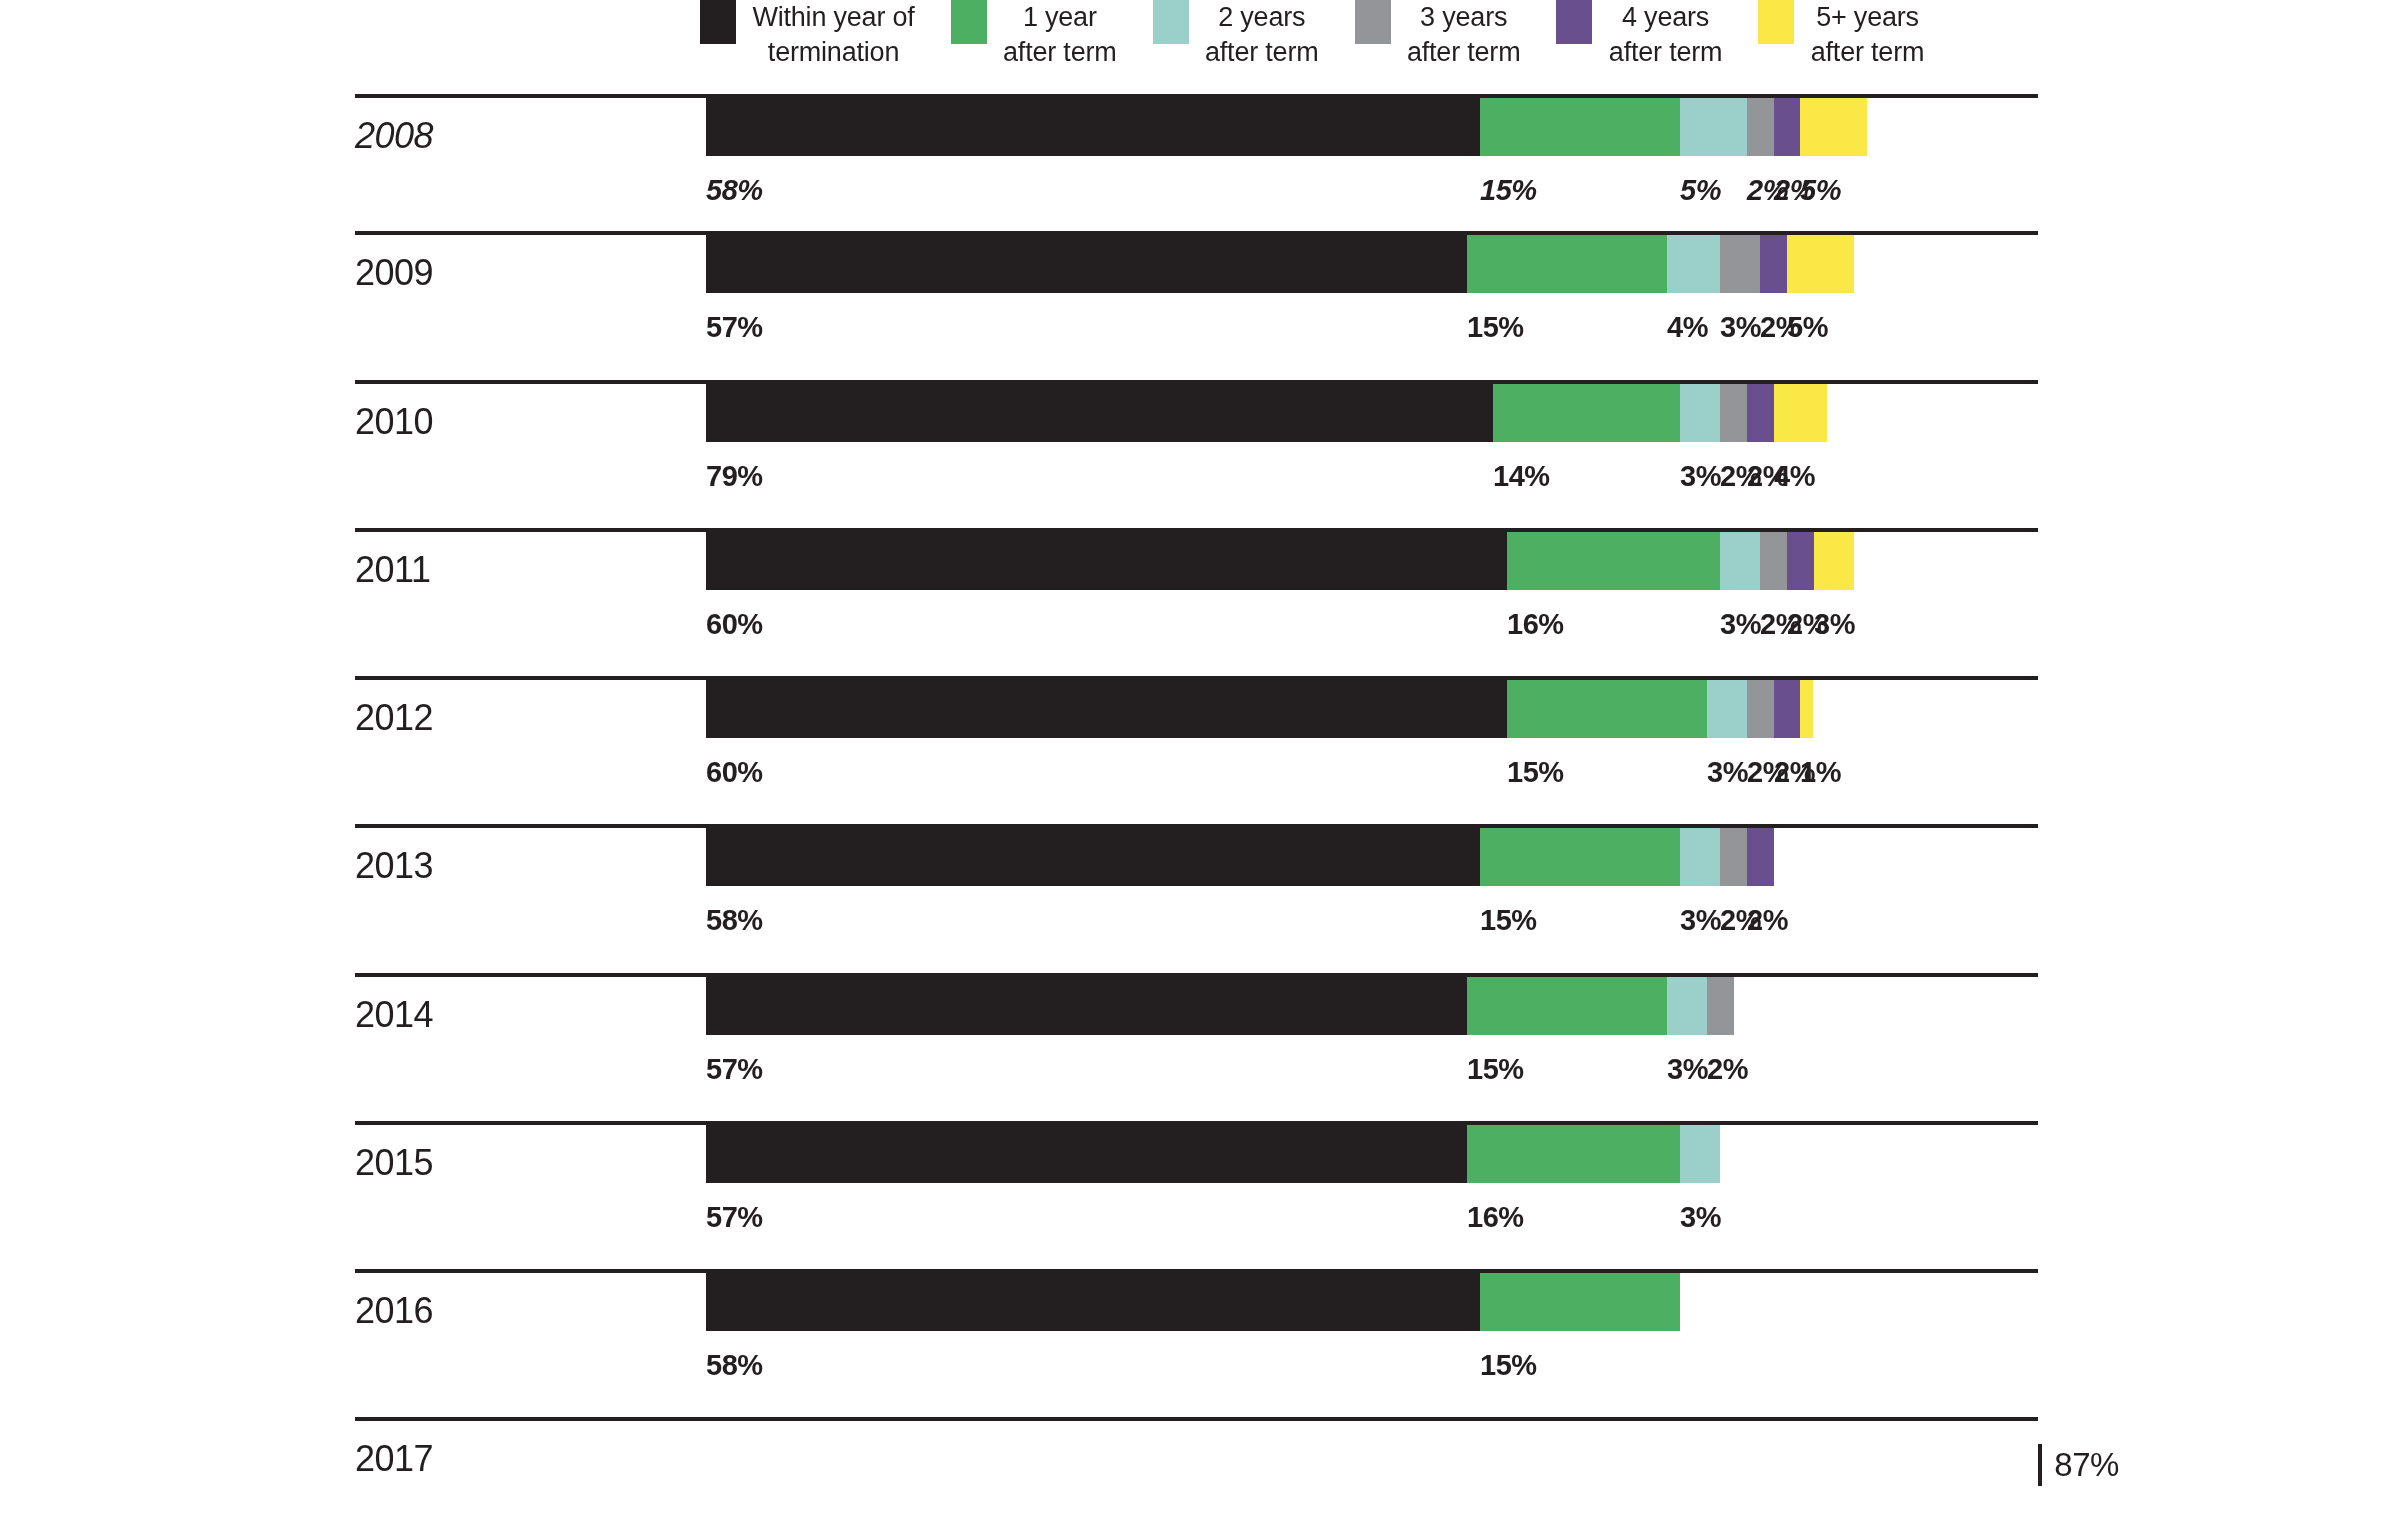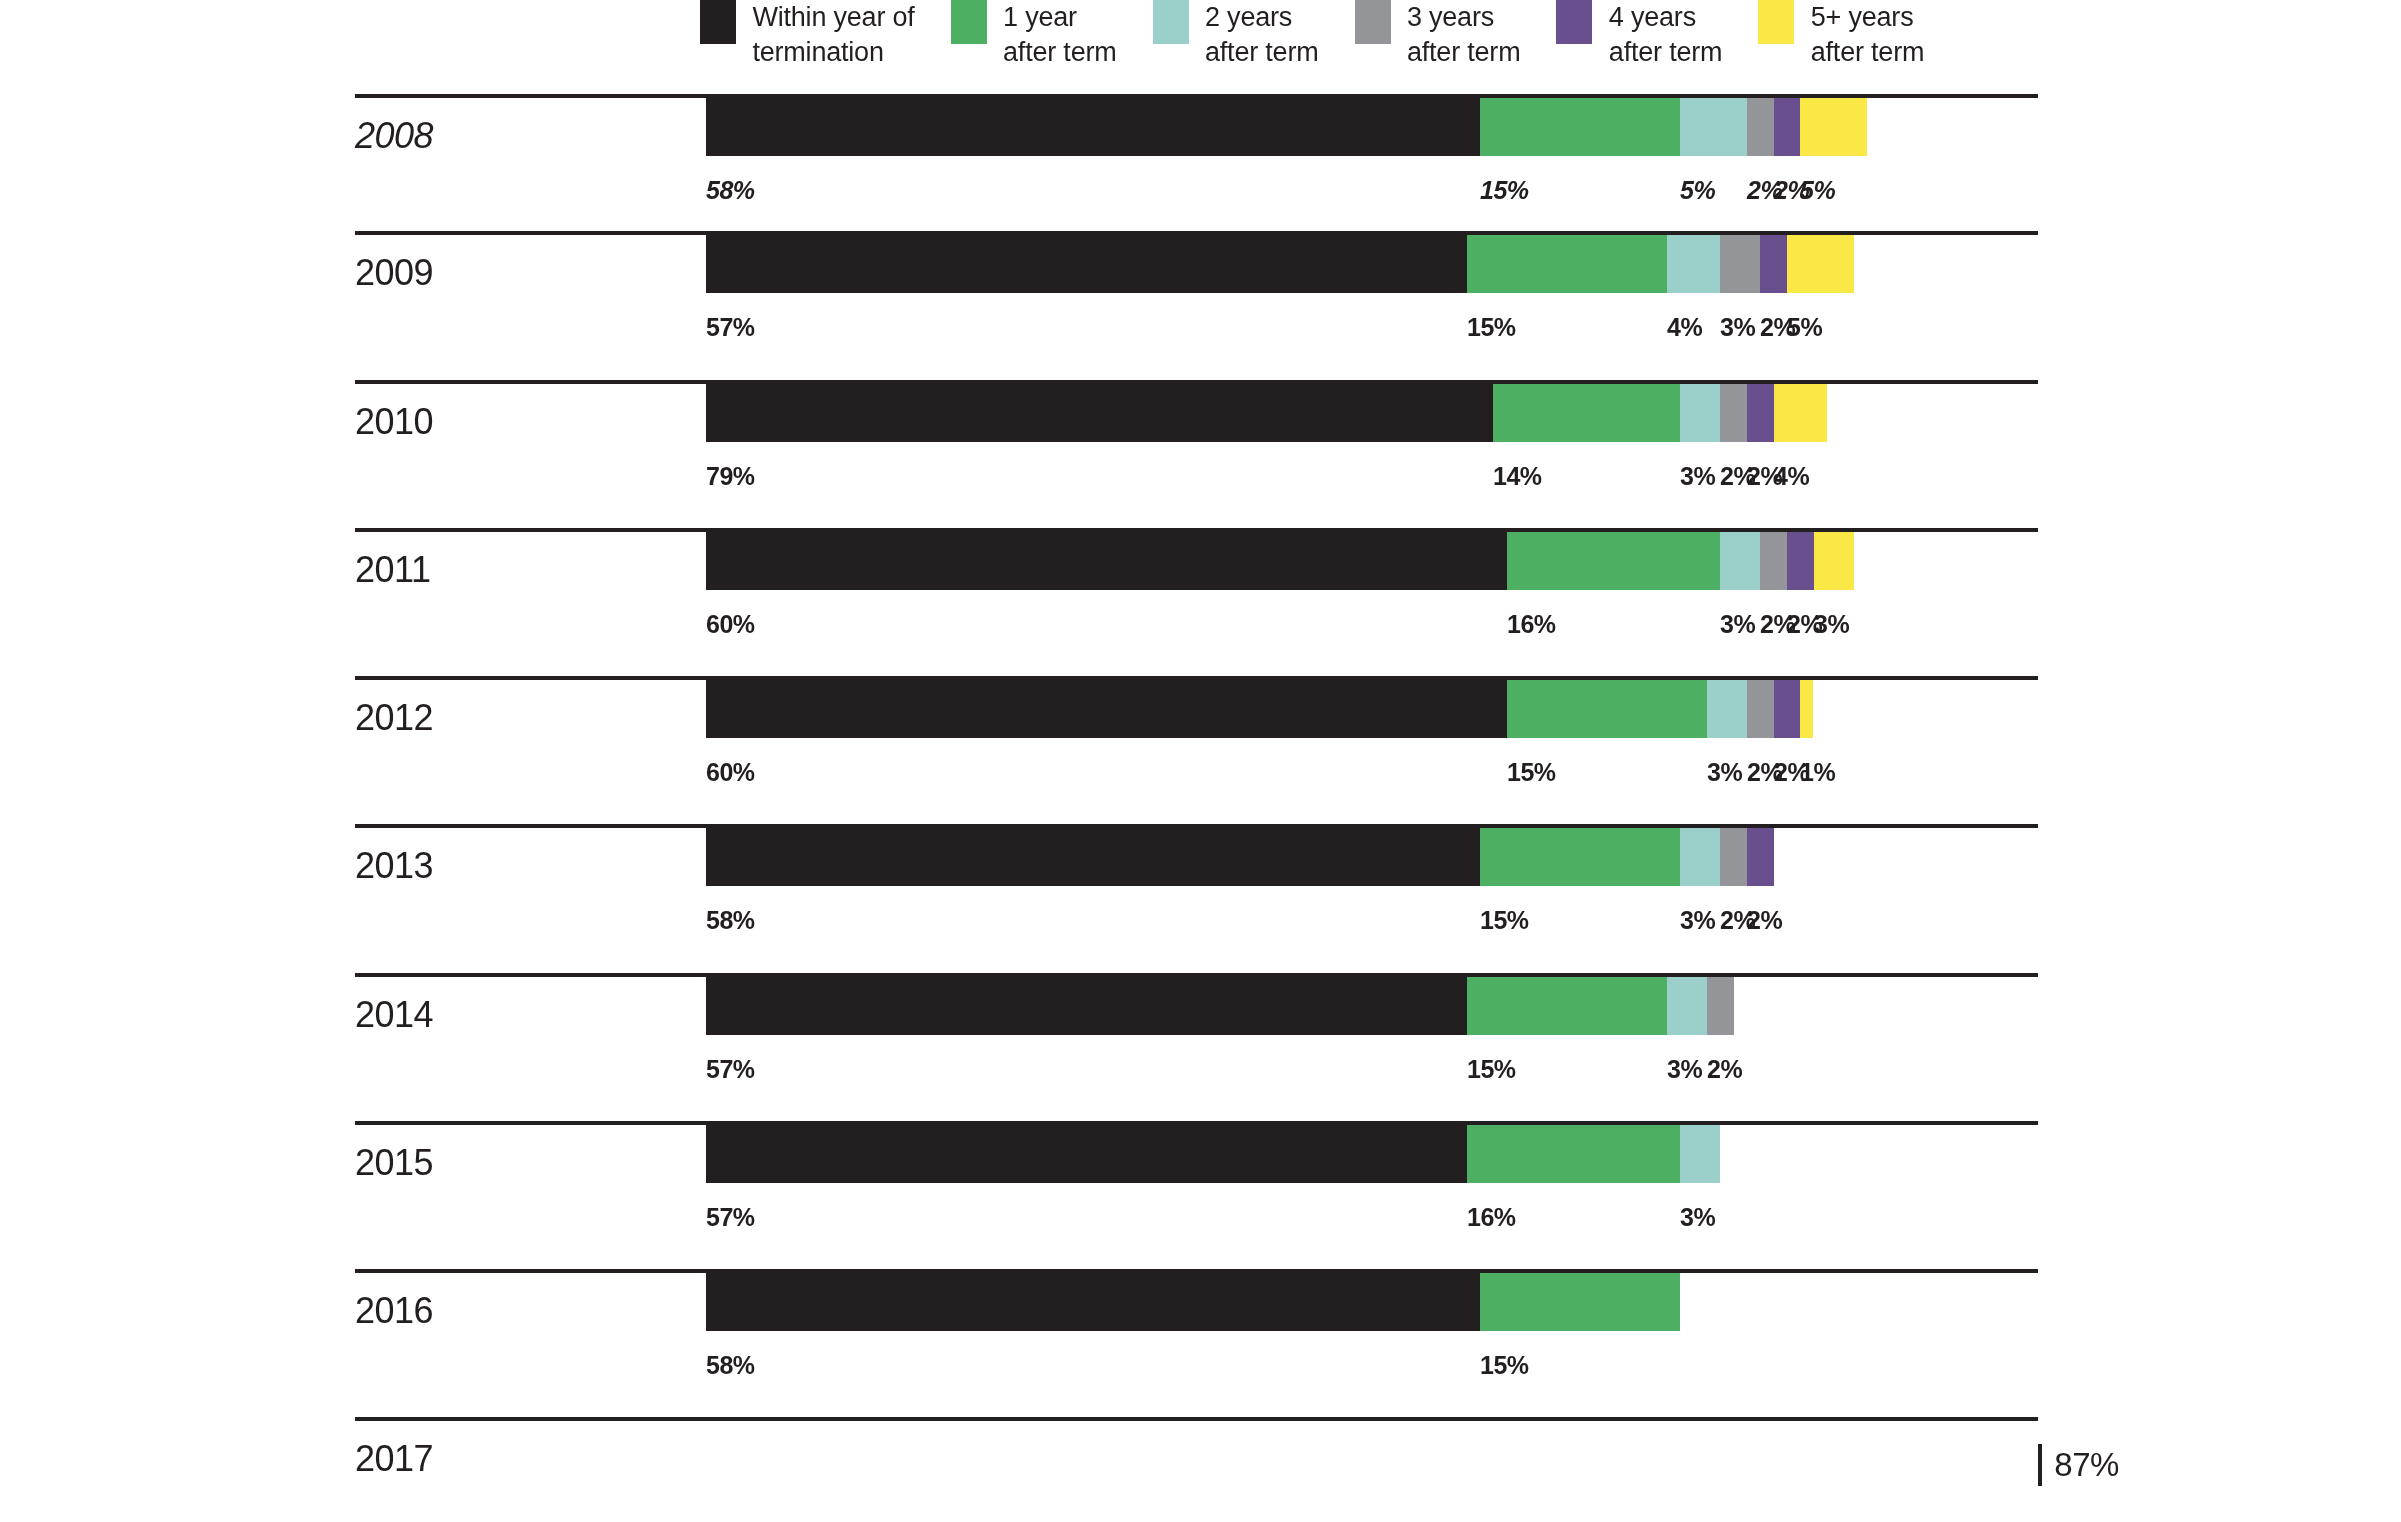--- a/index.html
+++ b/index.html
@@ -26,20 +26,21 @@
     display: flex;
     justify-content: flex-start;
     align-items: flex-start;
     padding-left: 700px;
     box-sizing: border-box;
   }
   .legend-item {
     display: flex;
     align-items: flex-start;
     margin-right: 36px;
+    text-align: center;
   }
   .legend-swatch {
     width: 36px;
     height: 44px;
     flex: 0 0 auto;
     margin-top: 0px;
   }
   .legend-label {
     margin-left: 16.4px;
     font-size: 27px;
@@ -87,21 +88,21 @@
     height: 58px;
   }
   .seg {
     position: absolute;
     top: 0;
     height: 58px;
   }
   .seg-label {
     position: absolute;
     top: 75px;
-    font-size: 25px;
+    font-size: 29px;
     font-weight: bold;
     line-height: 35px;
     color: #231f20;
     white-space: nowrap;
     letter-spacing: -0.5px;
   }
 
   
   #axis-end {
     position: absolute;

